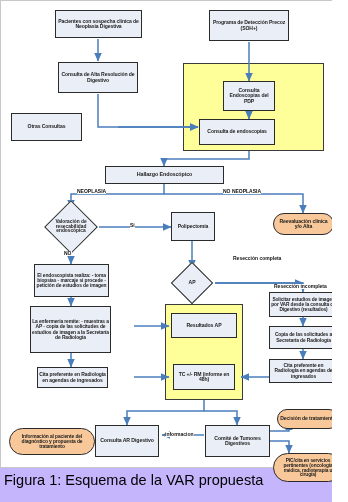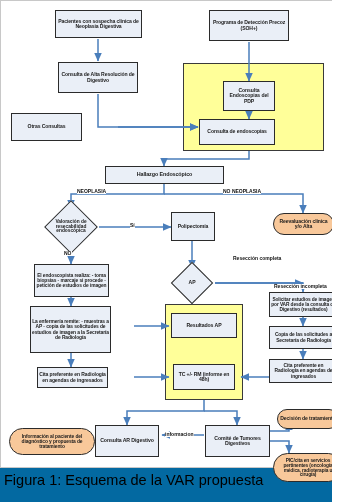--- a/index.html
+++ b/index.html
@@ -4,21 +4,21 @@
 <style>
   * { box-sizing: border-box; }
   html, body {
     margin: 0; padding: 0;
     background: #ffffff;
     font-family: "Liberation Sans", sans-serif;
   }
   #page {
     position: relative;
     width: 332px; height: 502px;
-    background: #0369a1;
+    background: #c4b5fd;
     overflow: hidden;
     padding-left: 20px;
   }
   #diagram {
     position: absolute;
     left: 0; top: 0;
     width: 348px; height: 468px;
     background: #ffffff;
     border: 1px solid #c8c8c8;
   }

